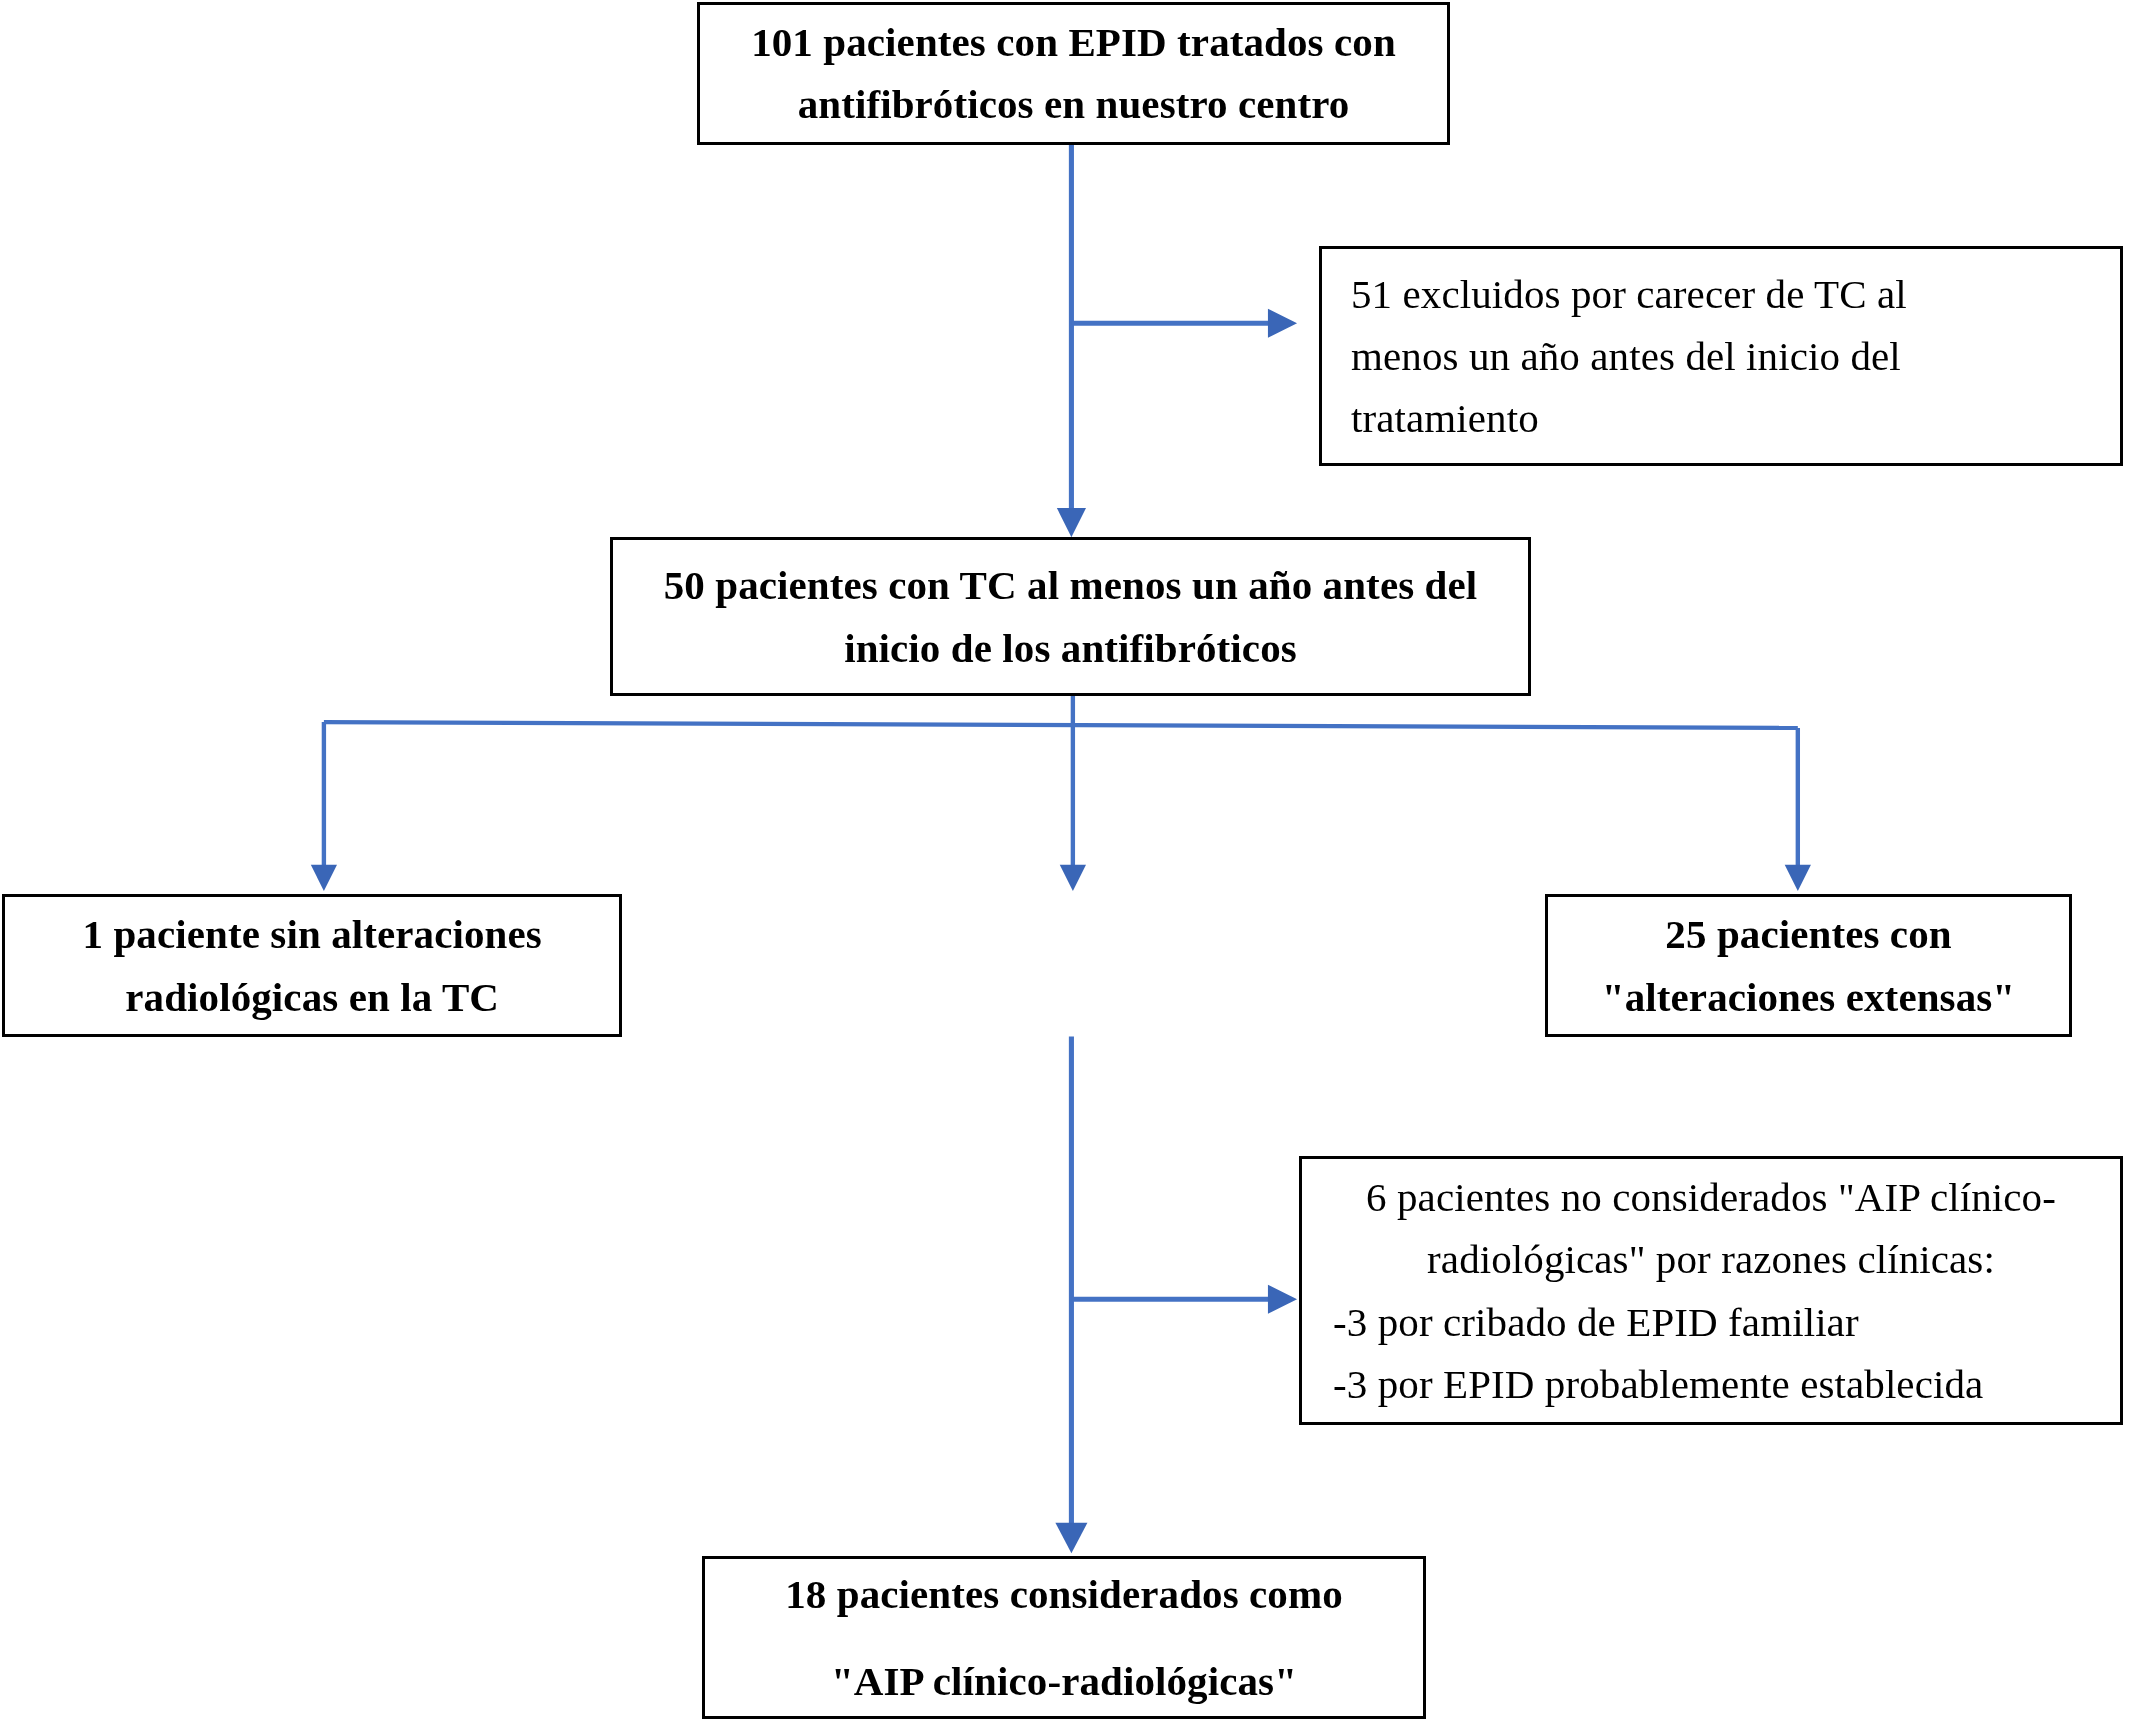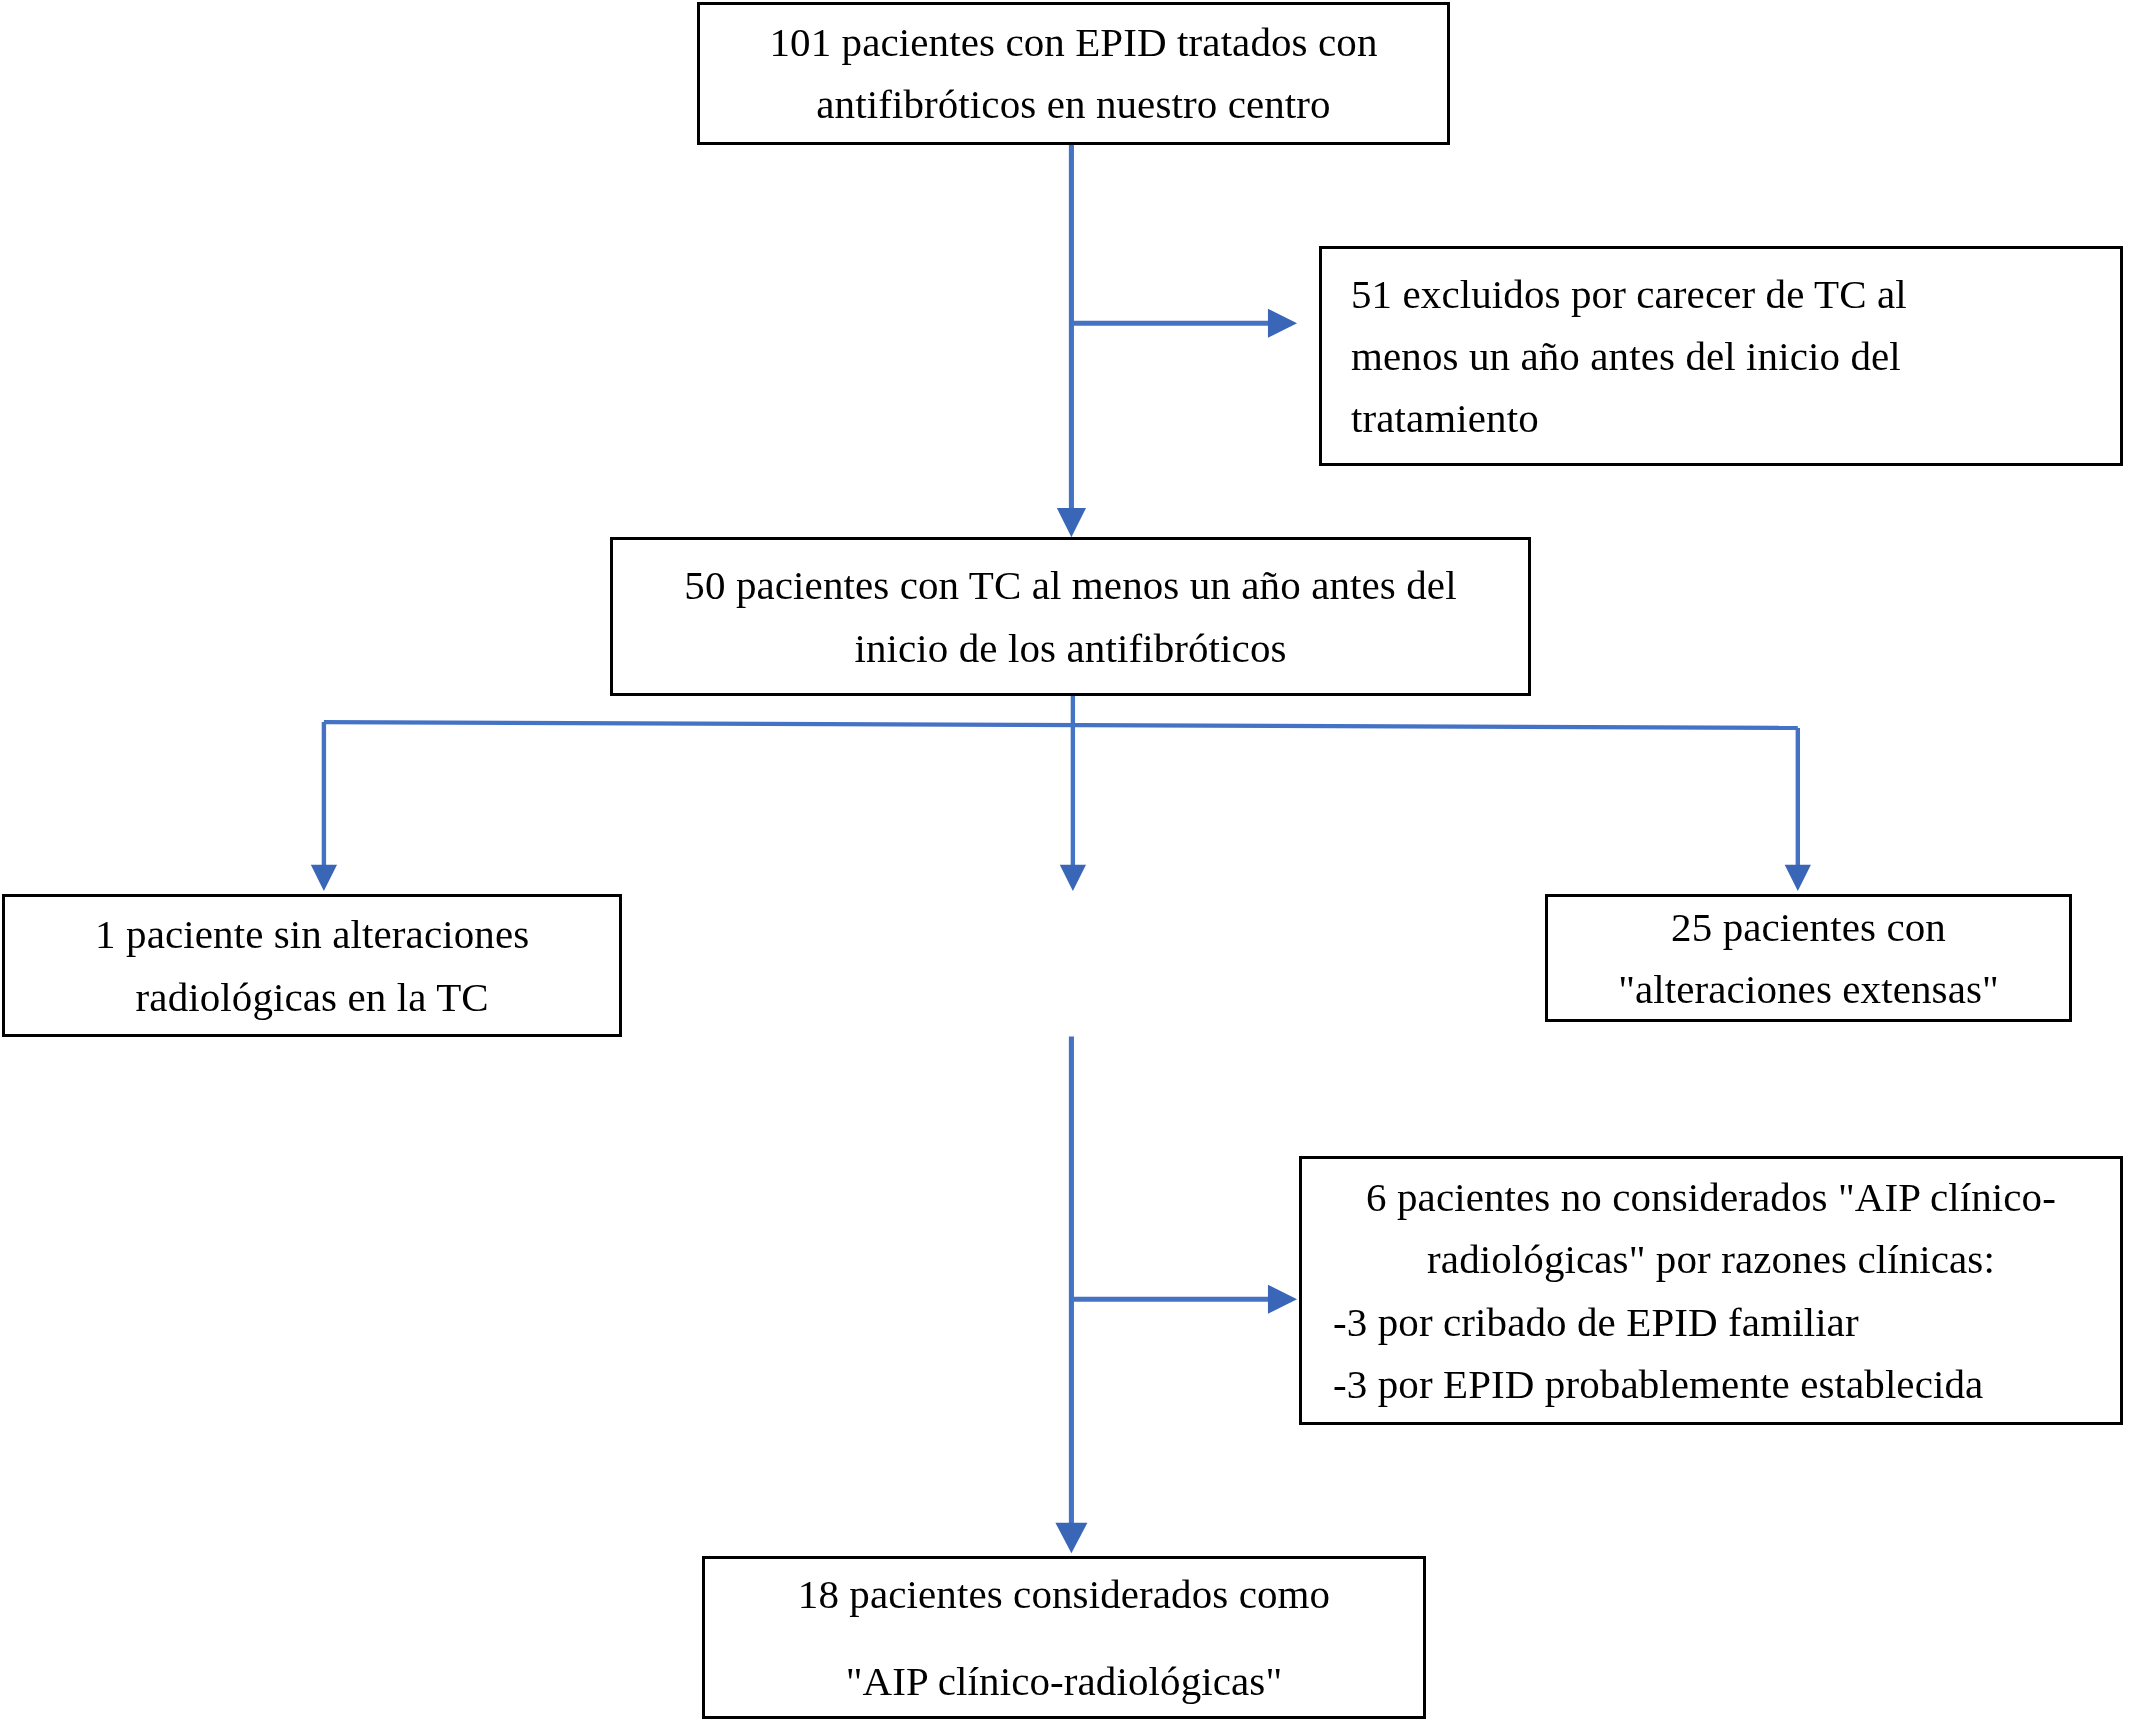--- a/index.html
+++ b/index.html
@@ -39,40 +39,41 @@
     letter-spacing: 0.1px;
   }
   .node .line {
     display: block;
     white-space: pre;
   }
   .node.center {
     align-items: center;
     text-align: center;
     padding: 0 19px;
+    font-weight: bold;
   }
   .node.left {
     align-items: flex-start;
     text-align: left;
     padding: 0 29px;
   }
   .node.mixed {
     align-items: stretch;
     padding: 0 31px;
   }
   .node.mixed .line.c { text-align: center; }
   .node.mixed .line.l { text-align: left; }
 
   
   #node-total        { left: 697px;  top: 1.5px;    width: 753px; height: 143px; }
   #node-excluded     { left: 1319px; top: 246px;  width: 804px; height: 220px; }
   #node-withct       { left: 610px;  top: 537px;  width: 921px; height: 159px; }
   #node-noabnorm     { left: 2.2px;    top: 894px; width: 620px;  height: 143px; }
   #node-aipcriteria  { left: 799px; top: 894px; width: 606px;  height: 143px; }
-  #node-extensive    { left: 1545px; top: 894px; width: 527px;  height: 128px; }
+  #node-extensive    { left: 1545px; top: 894px; width: 527px;  height: 143px; }
   #node-notconsid    { left: 1299px; top: 1156px; width: 824px; height: 269px; }
   #node-final        { left: 702px;  top: 1556px; width: 724px;  height: 163px; gap: 24px; }
 </style>
 </head>
 <body>
 
 <div id="flowchart">
 
   <svg id="connectors" viewBox="0 0 2925 2378" width="2129" height="1731" xmlns="http://www.w3.org/2000/svg">
 

